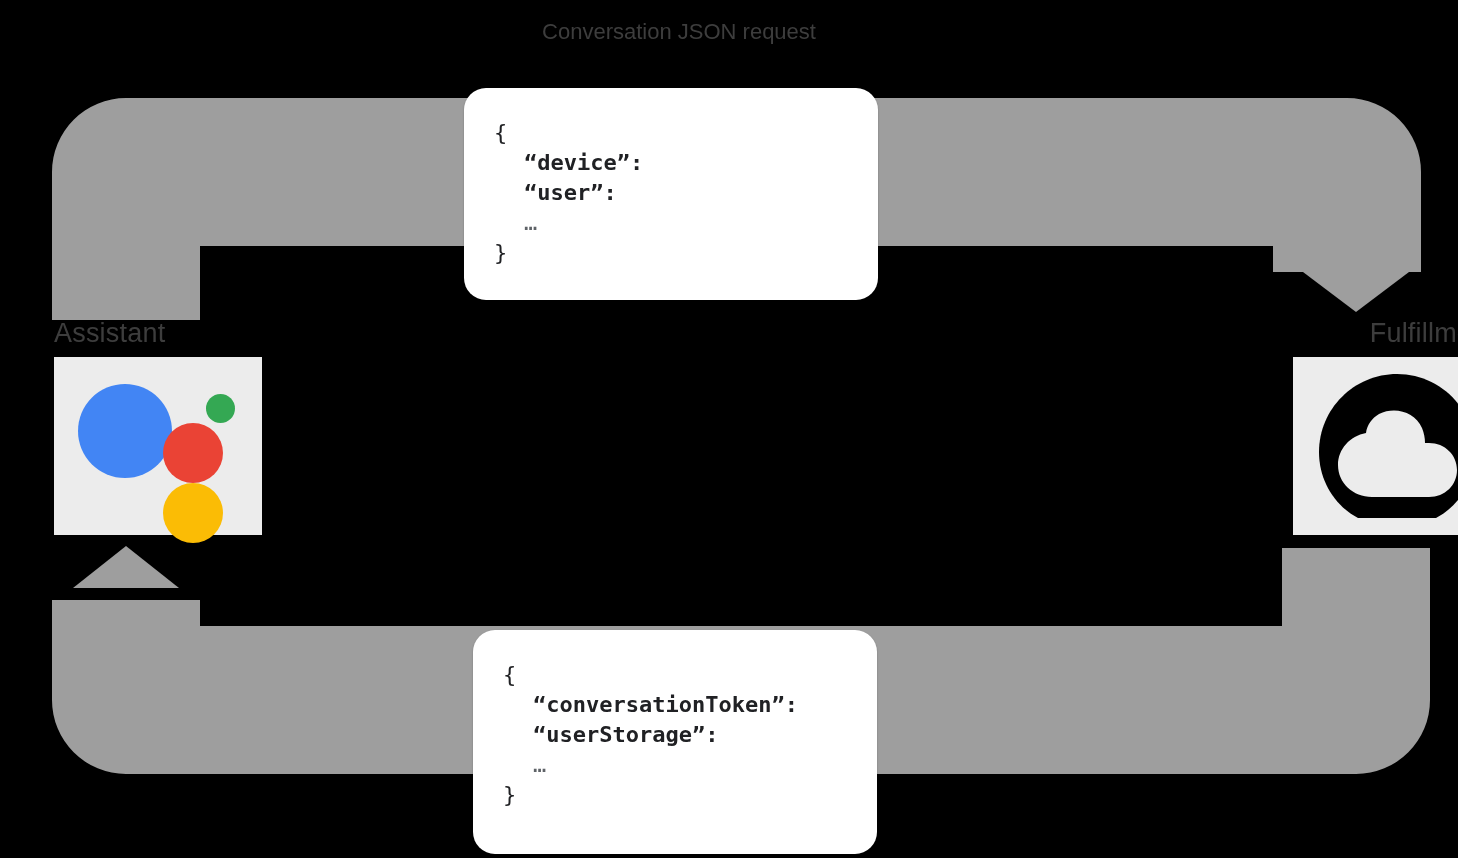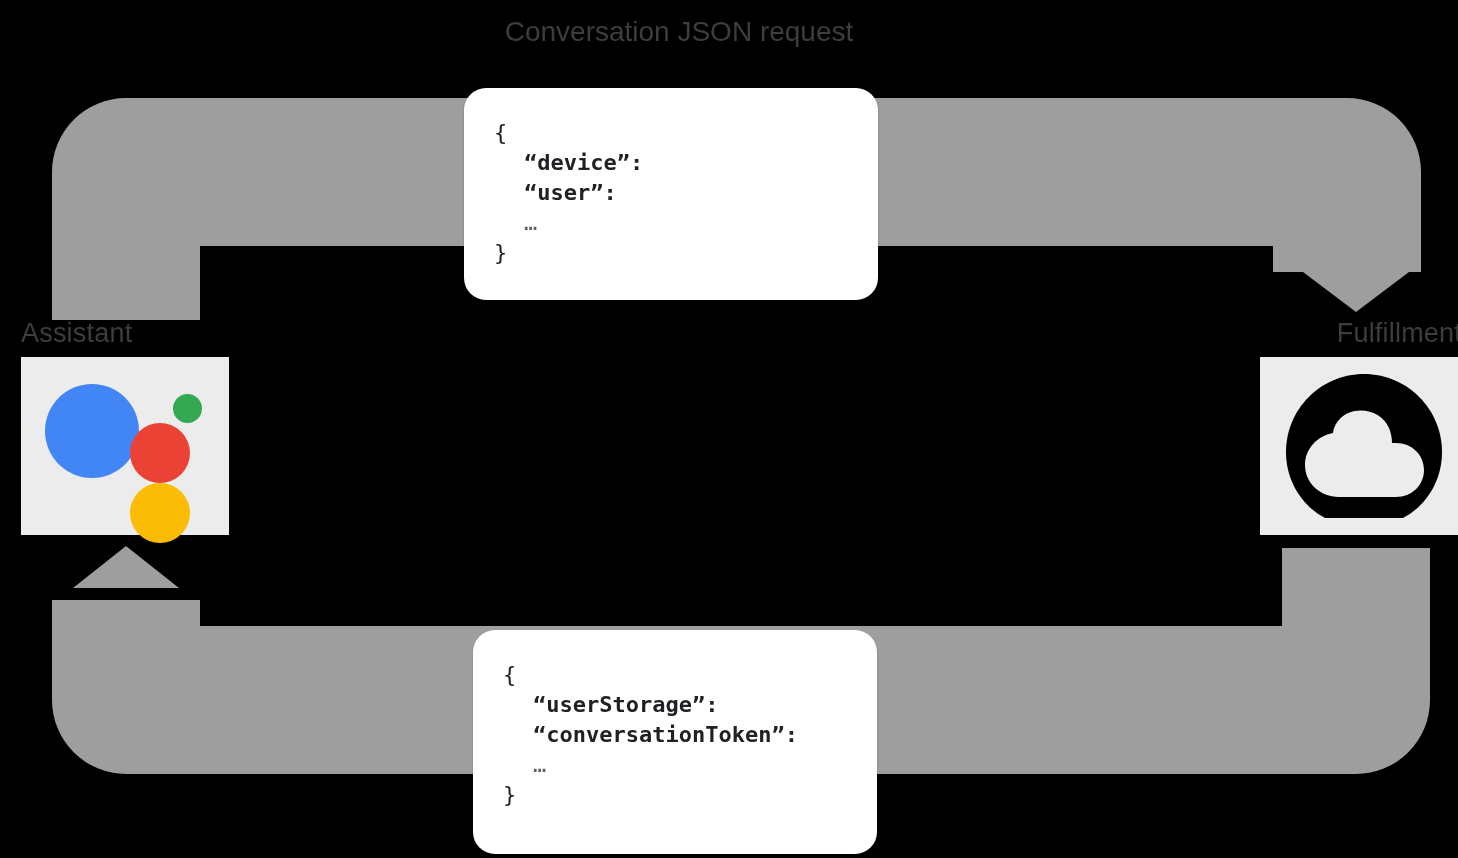--- a/index.html
+++ b/index.html
@@ -23,20 +23,21 @@
     pointer-events: none;
   }
 
   
   .node {
     position: absolute;
     width: 208px;
     display: flex;
     flex-direction: column;
     align-items: flex-start;
+    margin-left: 33px;
   }
   .node-label {
     font-size: 27px;
     font-weight: 400;
     color: #3d3d3d;
     letter-spacing: .2px;
     line-height: 34px;
     white-space: nowrap;
   }
   .node-icon-box {
@@ -52,21 +53,21 @@
   #node-fulfillment .node-label { align-self: flex-end; padding-right: 6px; }
 
   
   .flow-label {
     position: absolute;
     text-align: center;
     color: #3d3d3d;
     line-height: 32px;
     white-space: nowrap;
   }
-  .flow-title { font-size: 28px; }
+  .flow-title { font-size: 22px; }
   .flow-sub   { font-size: 26px; }
   #flow-request  { left: 279px; top: 16px;  width: 800px; }
   #flow-response { left: 279px; top: 554px; width: 800px; }
 
   
   .json-card {
     position: absolute;
     background: #ffffff;
     border-radius: 22px;
     padding: 30px 34px 30px 30px;
@@ -154,19 +155,19 @@
                  C 56 59 61 52 68 48 Z" fill="#ececec"></path>
       </svg>
     </div>
   </div>
 
   <div class="flow-label" id="flow-response">
   </div>
 
   <div class="json-card" id="json-response">
     <div class="json-line json-brace">{</div>
+    <div class="json-line" style="padding-left:30px">“conversationToken”:</div>
     <div class="json-line" style="padding-left:30px">“userStorage”:</div>
-    <div class="json-line" style="padding-left:30px">“conversationToken”:</div>
     <div class="json-line json-ellipsis" style="padding-left:30px">…</div>
     <div class="json-line json-brace">}</div>
   </div>
 
 </div>
 
 </body></html>

